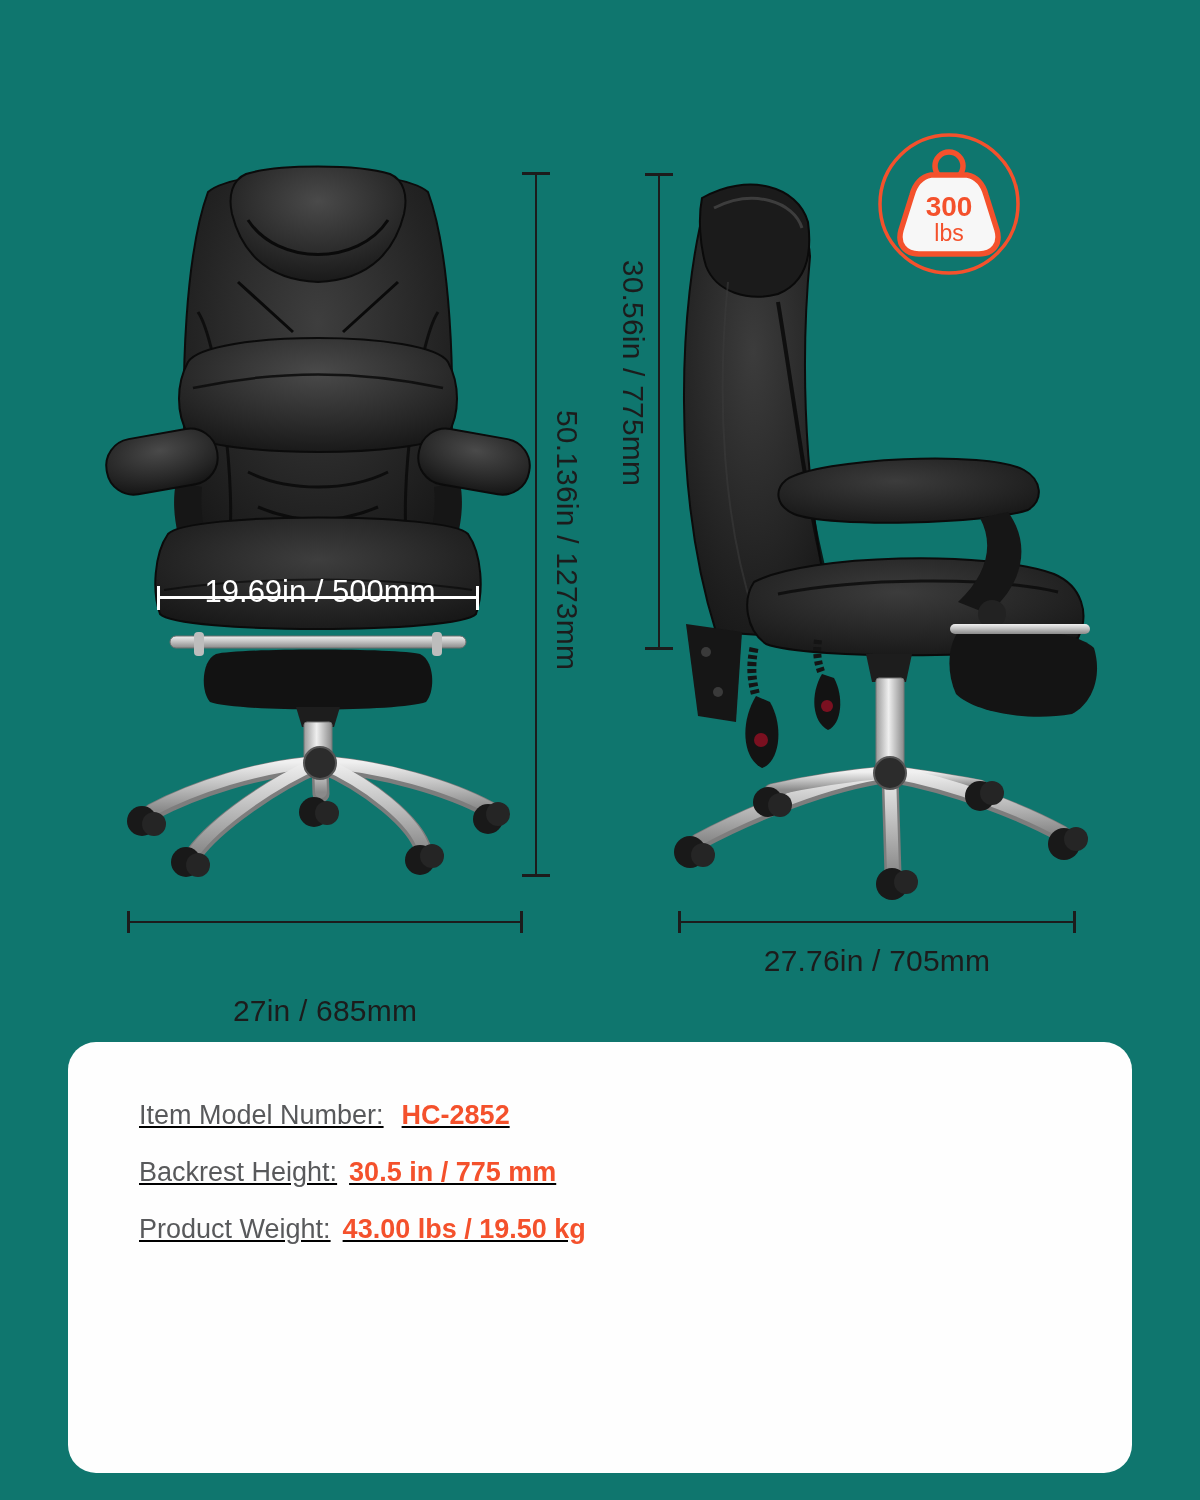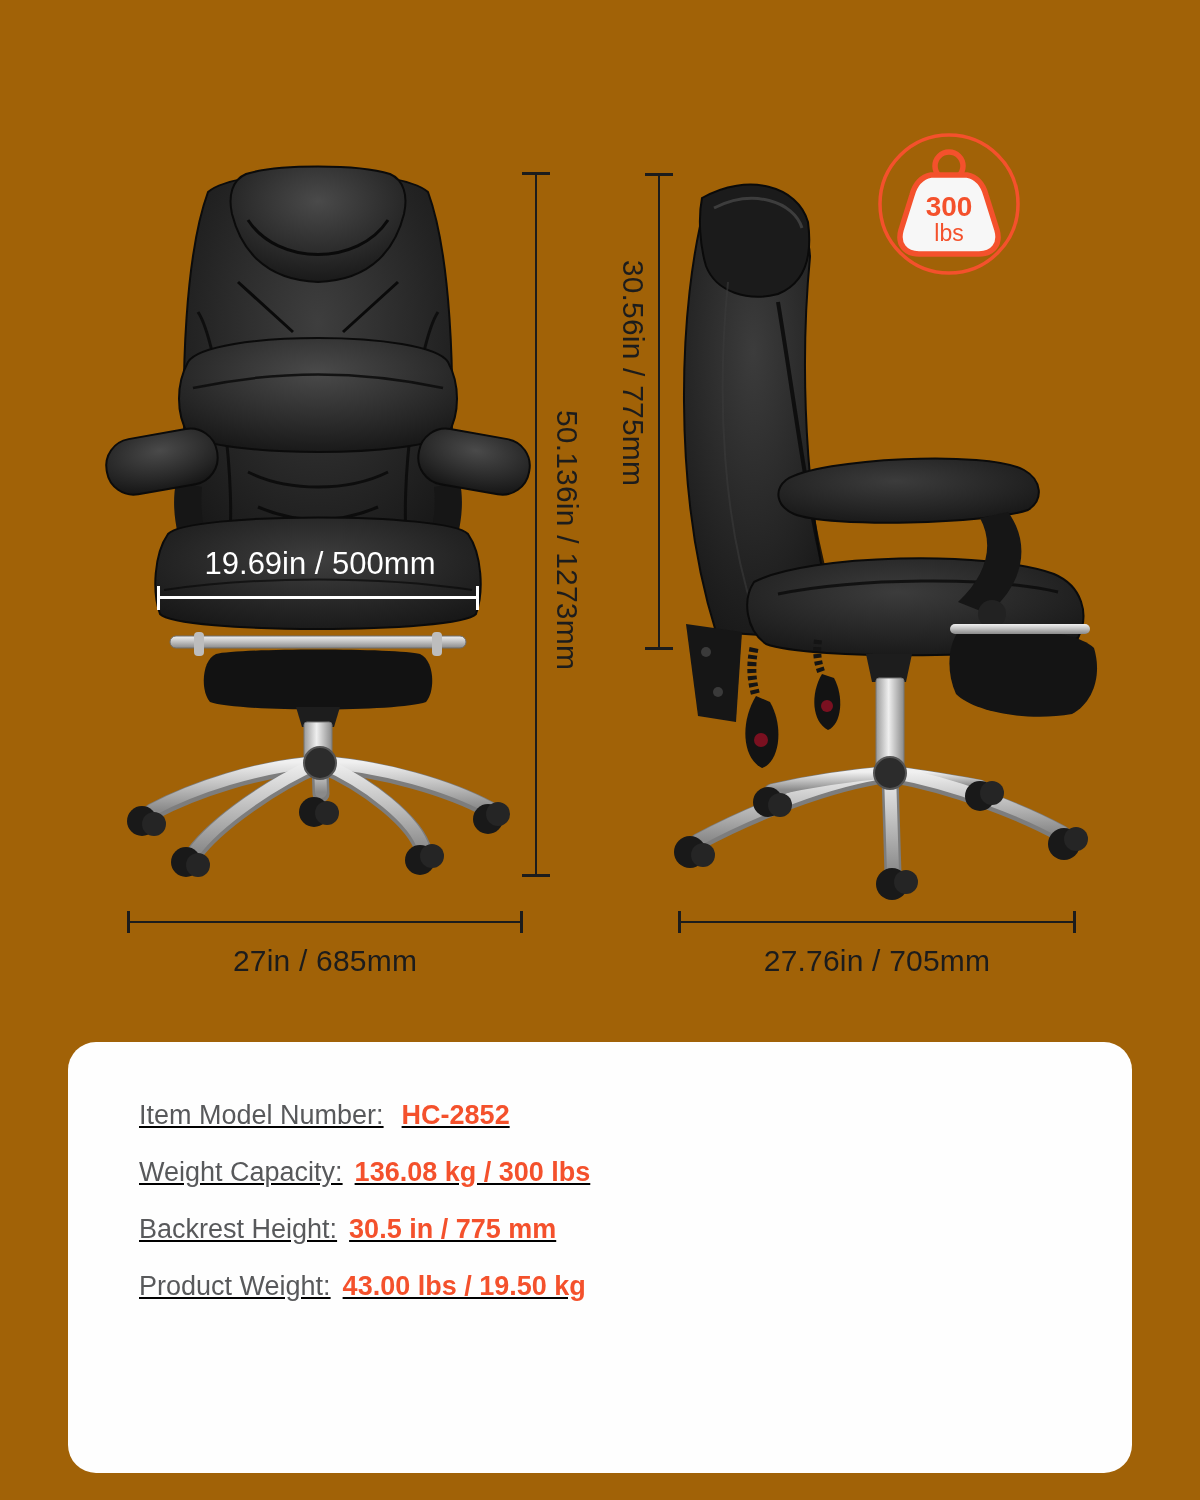--- a/index.html
+++ b/index.html
@@ -1,19 +1,19 @@
 <!DOCTYPE html>
 <html><head>
 <meta charset="utf-8">
 <style>
   * { margin:0; padding:0; box-sizing:border-box; }
   html,body { background:#e9e9e9; }
   .canvas {
     position:relative; width:1200px; height:1500px;
-    background:#a16207; overflow:hidden;
+    background:#0f766e; overflow:hidden;
     font-family:"Liberation Sans", sans-serif;
   }
   .abs { position:absolute; }
 
   
   .dim-vline { position:absolute; width:2px; background:#1c1c1c; }
   .dim-vline .cap { position:absolute; left:50%; transform:translateX(-50%); width:28px; height:3px; background:#1c1c1c; }
   .dim-vline .cap.top { top:0; }
   .dim-vline .cap.bot { bottom:0; }
   .dim-hline { position:absolute; height:2px; background:#1c1c1c; }
@@ -267,47 +267,44 @@
   <div class="dim-vline" style="left:535px; top:172px; height:705px;">
     <span class="cap top"></span>
     <span class="cap bot"></span>
   </div>
   <div class="dim-label rot" style="left:567px; top:540px;">50.136in / 1273mm</div>
 
   <div class="dim-hline" style="left:127px; top:921px; width:396px;">
     <span class="cap left"></span>
     <span class="cap right"></span>
   </div>
-  <div class="dim-label" style="left:325px; top:961px;">27in / 685mm</div>
+  <div class="dim-label" style="left:325px; top:1011px;">27in / 685mm</div>
 
   <div class="seat-line" style="left:157px; top:596px; width:322px;">
     <span class="cap left"></span>
     <span class="cap right"></span>
   </div>
-  <div class="seat-label" style="left:320px; top:564px;">19.69in / 500mm</div>
+  <div class="seat-label" style="left:320px; top:592px;">19.69in / 500mm</div>
 
   <div class="dim-vline" style="left:658px; top:173px; height:477px;">
     <span class="cap top"></span>
     <span class="cap bot"></span>
   </div>
   <div class="dim-label rot" style="left:633px; top:373px;">30.56in / 775mm</div>
 
   <div class="dim-hline" style="left:678px; top:921px; width:398px;">
     <span class="cap left"></span>
     <span class="cap right"></span>
   </div>
   <div class="dim-label" style="left:877px; top:961px;text-align:center;">27.76in / 705mm</div>
 
   <div class="spec-panel">
     <div class="spec-rows">
       <div class="spec-row">
         <span class="spec-label">Item Model Number:</span><span class="spec-value" style="margin-left:18px;">HC-2852</span>
-      </div>
-      <div class="spec-row">
-        <span class="spec-label">Weight Capacity:</span><span class="spec-value">136.08 kg / 300 lbs</span>
       </div>
       <div class="spec-row">
         <span class="spec-label">Backrest Height:</span><span class="spec-value">30.5 in / 775 mm</span>
       </div>
       <div class="spec-row">
         <span class="spec-label">Product Weight:</span><span class="spec-value">43.00 lbs / 19.50 kg</span>
       </div>
     </div>
   </div>
 

